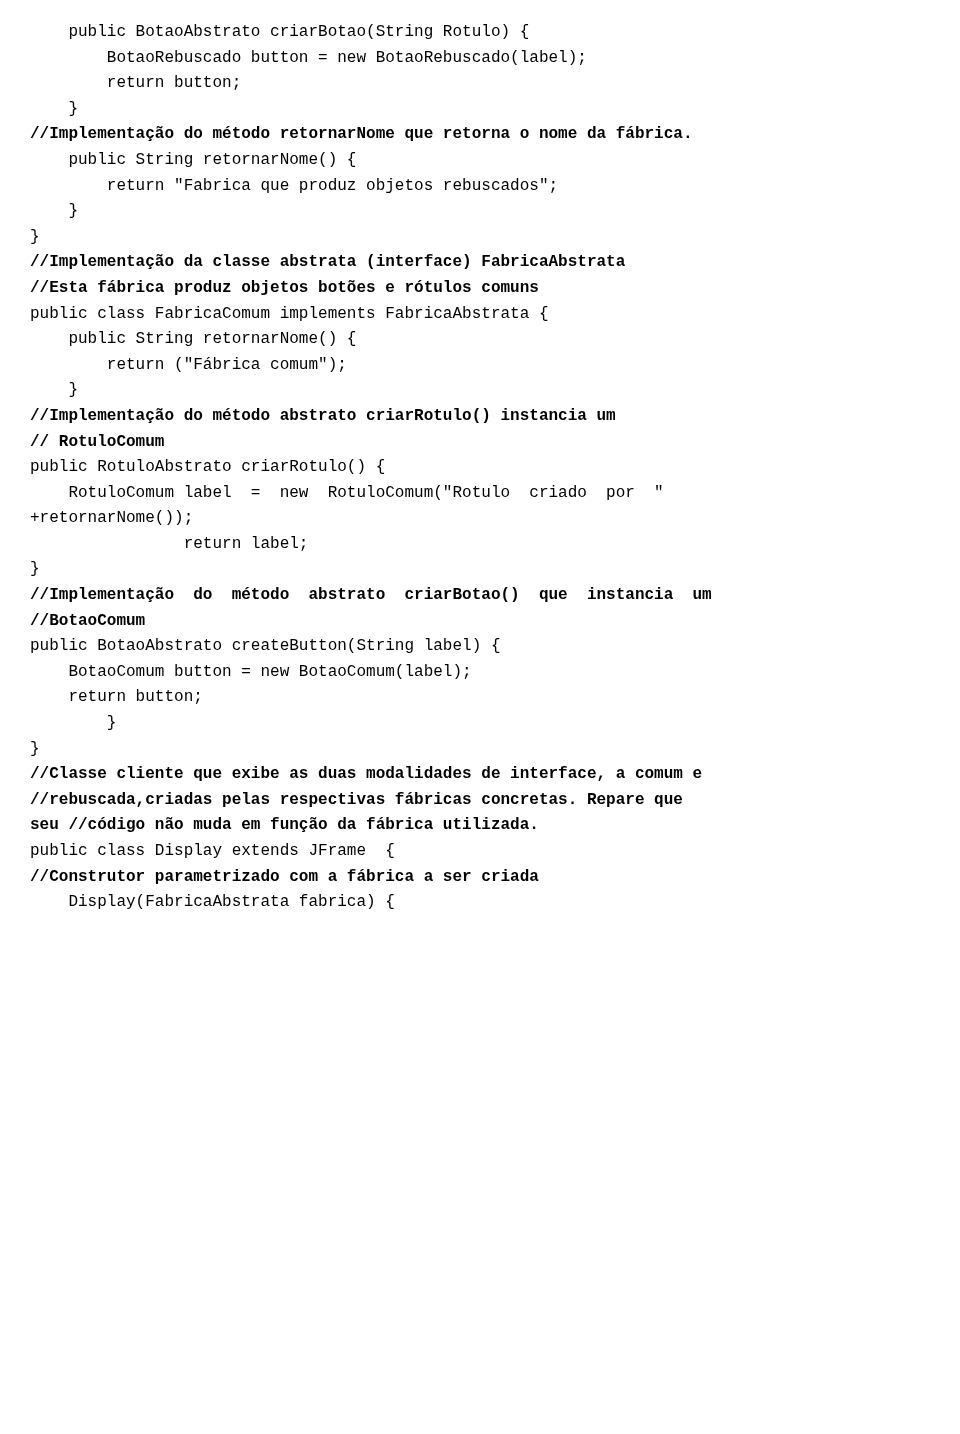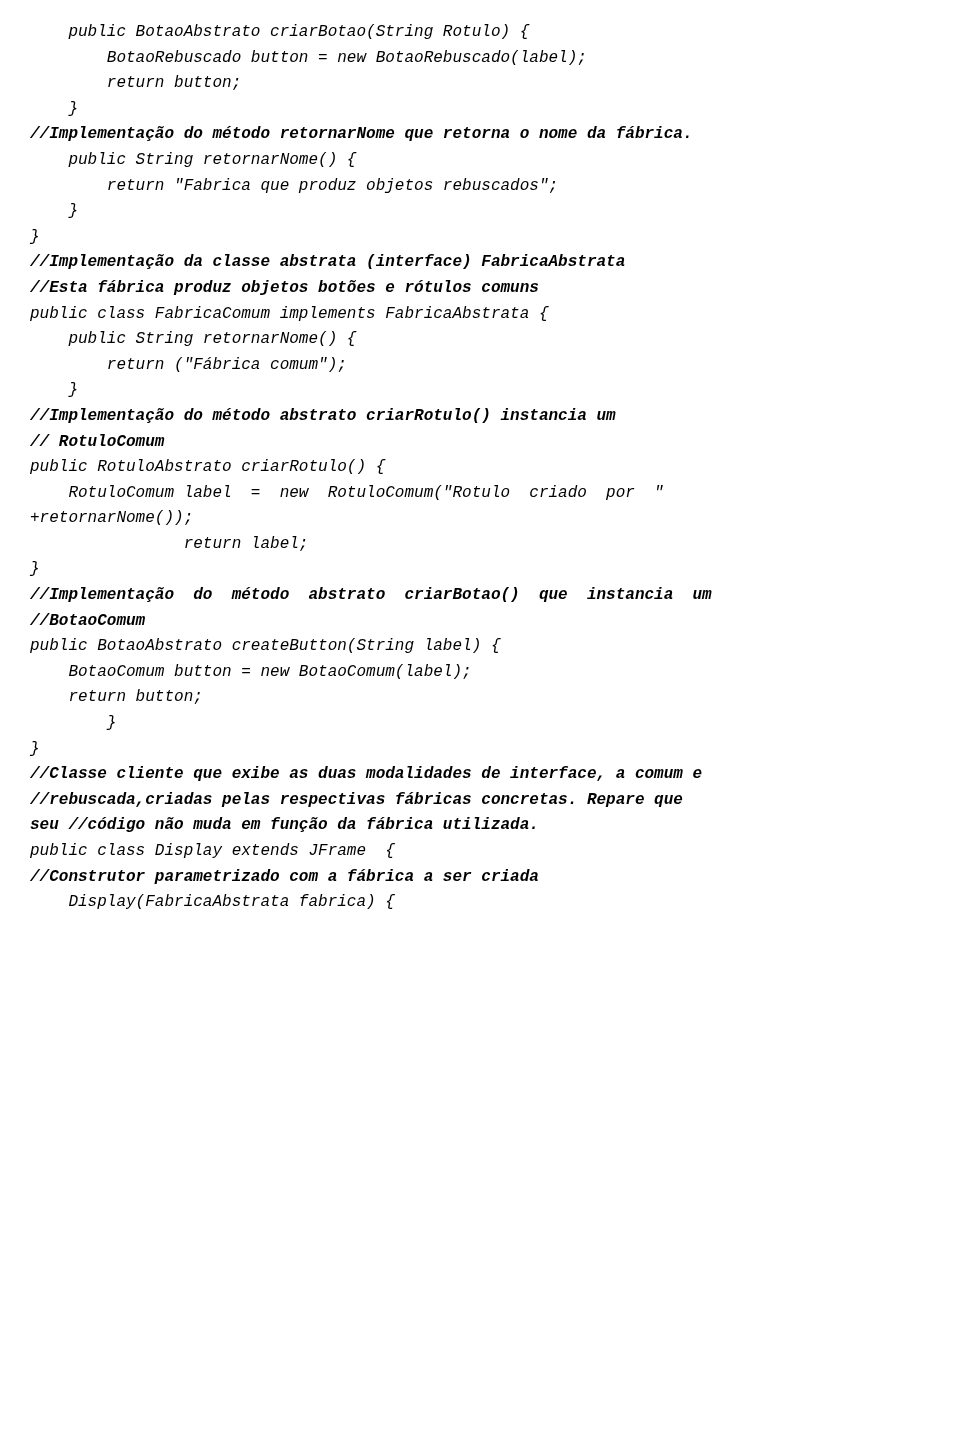--- a/index.html
+++ b/index.html
@@ -13,21 +13,20 @@
       font-family: 'Courier New', Courier, monospace;
       font-size: 16px;
       color: #000000;
       padding: 20px 30px;
       line-height: 1.6;
     }
 
     .code-block {
       white-space: pre;
       word-wrap: normal;
-      font-style: italic;
     }
 
     .code-line {
       display: block;
       white-space: pre;
     }
   </style>
 </head>
 <body>
 

